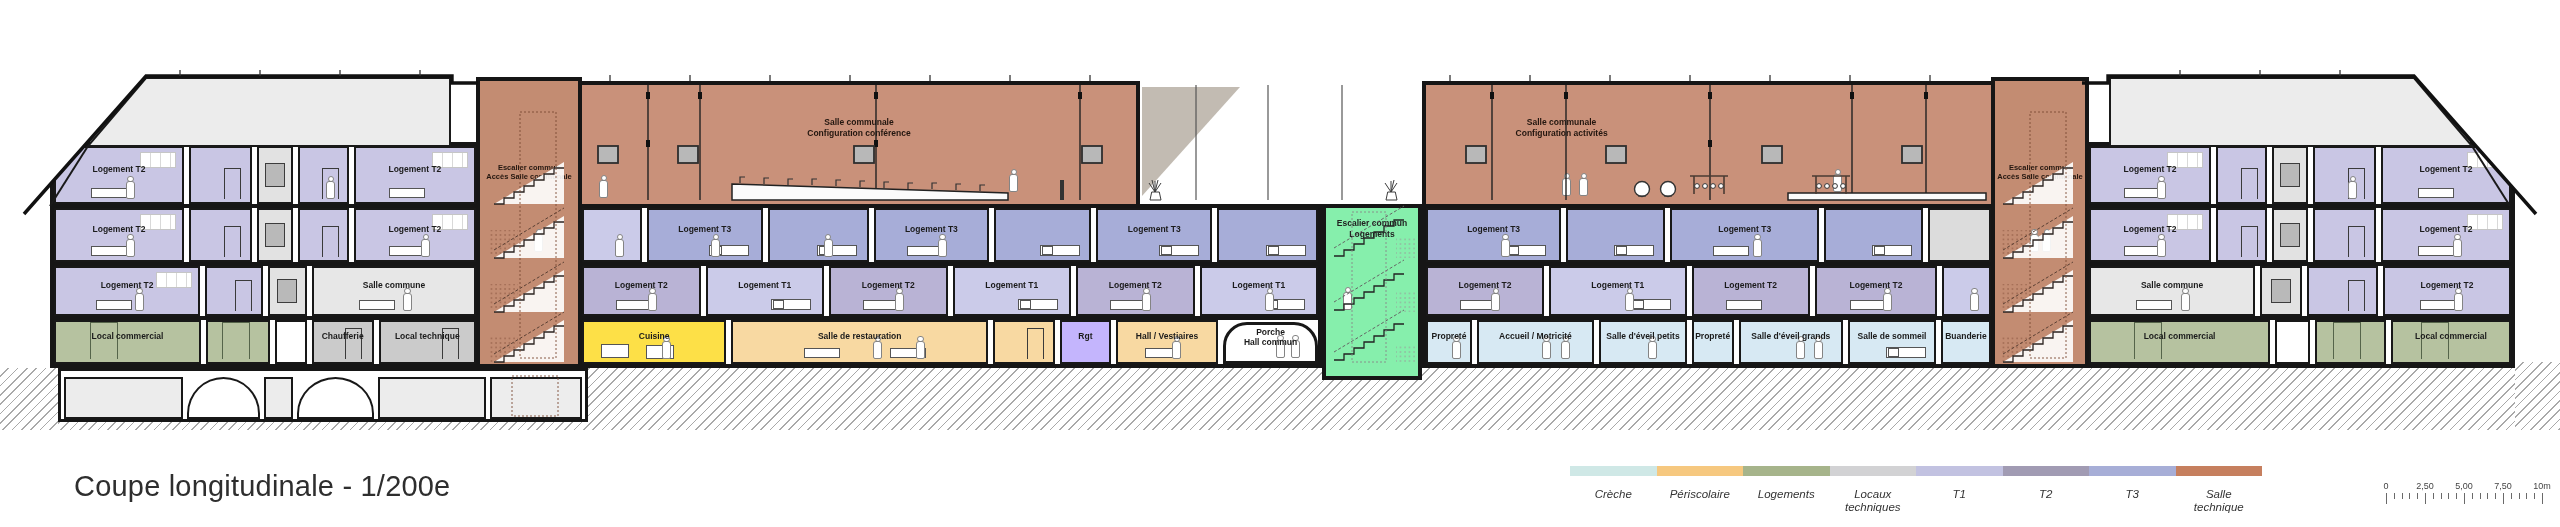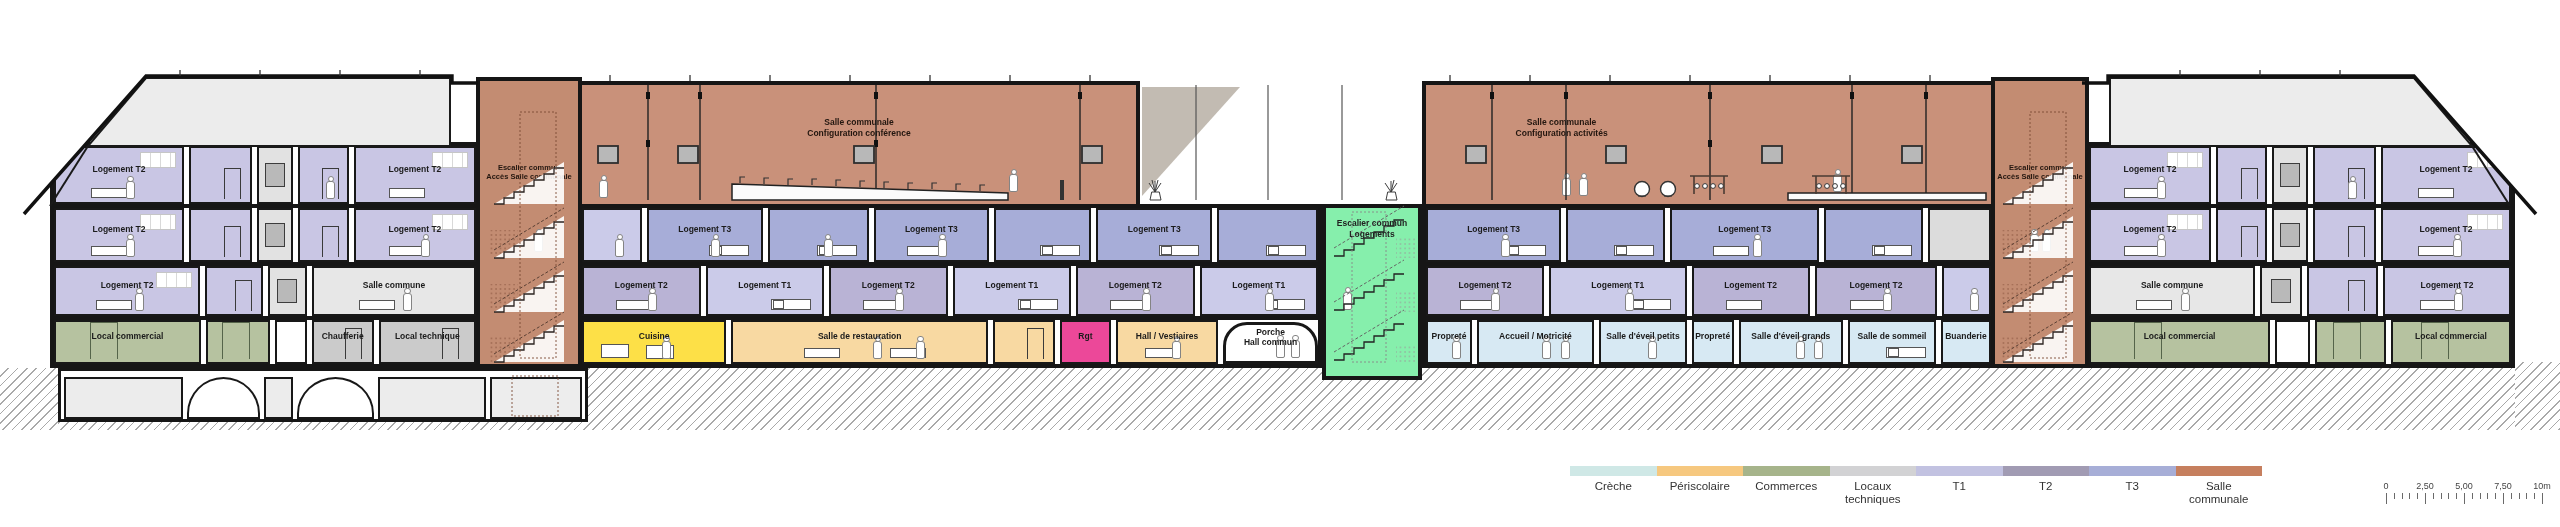--- a/index.html
+++ b/index.html
@@ -40,21 +40,21 @@
   .person:after{content:"";position:absolute;top:5.4px;left:0.6px;width:7px;height:16px;border:0.9px solid #848484;
                 border-radius:3px 3px 2px 2px;background:#fff;}
   .f-person2{left:72%;}
   
   #overlay{position:absolute;left:0;top:0;z-index:5;pointer-events:none;}
   
   #title{position:absolute;left:74px;top:470px;font-size:29px;color:#2e2e2e;letter-spacing:0.2px;}
   #legend{position:absolute;left:1570px;top:466px;width:692px;display:flex;}
   .legend-item{flex:1;display:flex;flex-direction:column;}
   .legend-swatch{height:10px;width:100%;}
-  .legend-label{margin-top:4px;font-size:11.5px;color:#333;text-align:center;line-height:1.15;white-space:pre-line;}
+  .legend-label{margin-top:12px;font-size:11.5px;color:#333;text-align:center;line-height:1.15;white-space:pre-line;font-style:italic;}
   #scalebar{position:absolute;left:2386px;top:481px;width:164px;height:30px;}
   #scalebar .nums{position:relative;height:12px;font-size:9px;color:#444;}
   #scalebar .nums span{position:absolute;transform:translateX(-50%);}
   #scalebar .ticks{position:relative;height:12px;border-top:0px;}
   #scalebar .tick{position:absolute;top:0;width:1px;background:#6a6a6a;}
 </style>
 </head>
 <body>
 
 <div id="canvas">
@@ -334,21 +334,21 @@
           <div class="f-table"></div>
           <div class="f-table2"></div>
           <div class="person "></div>
           <div class="person f-person2"></div>
           <span class="room-label">Salle de restauration</span>
         </div>
         <div class="room peri" style="flex-grow: 0.62; background: rgb(248, 217, 162);">
           <div class="f-door"></div>
           <span class="room-label"></span>
         </div>
-        <div class="room peri" style="flex-grow: 0.5; background: #ec4899;">
+        <div class="room peri" style="flex-grow: 0.5; background: #c4b5fd;">
           <span class="room-label">Rgt</span>
         </div>
         <div class="room peri" style="flex-grow: 1.05; background: rgb(248, 217, 162);">
           <div class="f-table"></div>
           <div class="person "></div>
           <span class="room-label">Hall / Vestiaires</span>
         </div>
         <div class="room porche" style="flex-grow: 0.95; background: rgb(255, 255, 255);">
           <div class="person "></div>
           <div class="person f-person2"></div>
@@ -663,32 +663,33 @@
       </g>
       <g stroke="#666" stroke-width="1" stroke-dasharray="3,2">
         <line x1="1334" y1="248" x2="1404" y2="206"></line>
           <line x1="1334" y1="302" x2="1404" y2="260"></line>
         <line x1="1334" y1="352" x2="1404" y2="310"></line>
       </g>
       <rect x="1352" y="212" width="34" height="150" fill="none" stroke="#888" stroke-width="0.9" stroke-dasharray="2,2"></rect>
     </g>
   </svg>
 
+  <div id="title">Coupe longitudinale - 1/200e</div>
   <div id="legend">
       <div class="legend-item">
         <div class="legend-swatch" style="background: rgb(207, 232, 230);"></div>
         <div class="legend-label">Crèche</div>
       </div>
       <div class="legend-item">
         <div class="legend-swatch" style="background: rgb(246, 200, 127);"></div>
         <div class="legend-label">Périscolaire</div>
       </div>
       <div class="legend-item">
         <div class="legend-swatch" style="background: rgb(166, 180, 139);"></div>
-        <div class="legend-label">Commerces</div>
+        <div class="legend-label">Logements</div>
       </div>
       <div class="legend-item">
         <div class="legend-swatch" style="background: rgb(210, 210, 212);"></div>
         <div class="legend-label">Locaux
 techniques</div>
       </div>
       <div class="legend-item">
         <div class="legend-swatch" style="background: rgb(194, 194, 225);"></div>
         <div class="legend-label">T1</div>
       </div>
@@ -696,21 +697,21 @@
         <div class="legend-swatch" style="background: rgb(161, 155, 179);"></div>
         <div class="legend-label">T2</div>
       </div>
       <div class="legend-item">
         <div class="legend-swatch" style="background: rgb(167, 174, 215);"></div>
         <div class="legend-label">T3</div>
       </div>
       <div class="legend-item">
         <div class="legend-swatch" style="background: rgb(198, 127, 94);"></div>
         <div class="legend-label">Salle
-communale</div>
+technique</div>
       </div>
     </div>
   <div id="scalebar">
     <div class="nums">
         <span style="left: 0px;">0</span>
         <span style="left: 39px;">2,50</span>
         <span style="left: 78px; text-align: center;">5,00</span>
         <span style="left: 117px;">7,50</span>
         <span style="left: 156px;">10m</span>
       </div>

